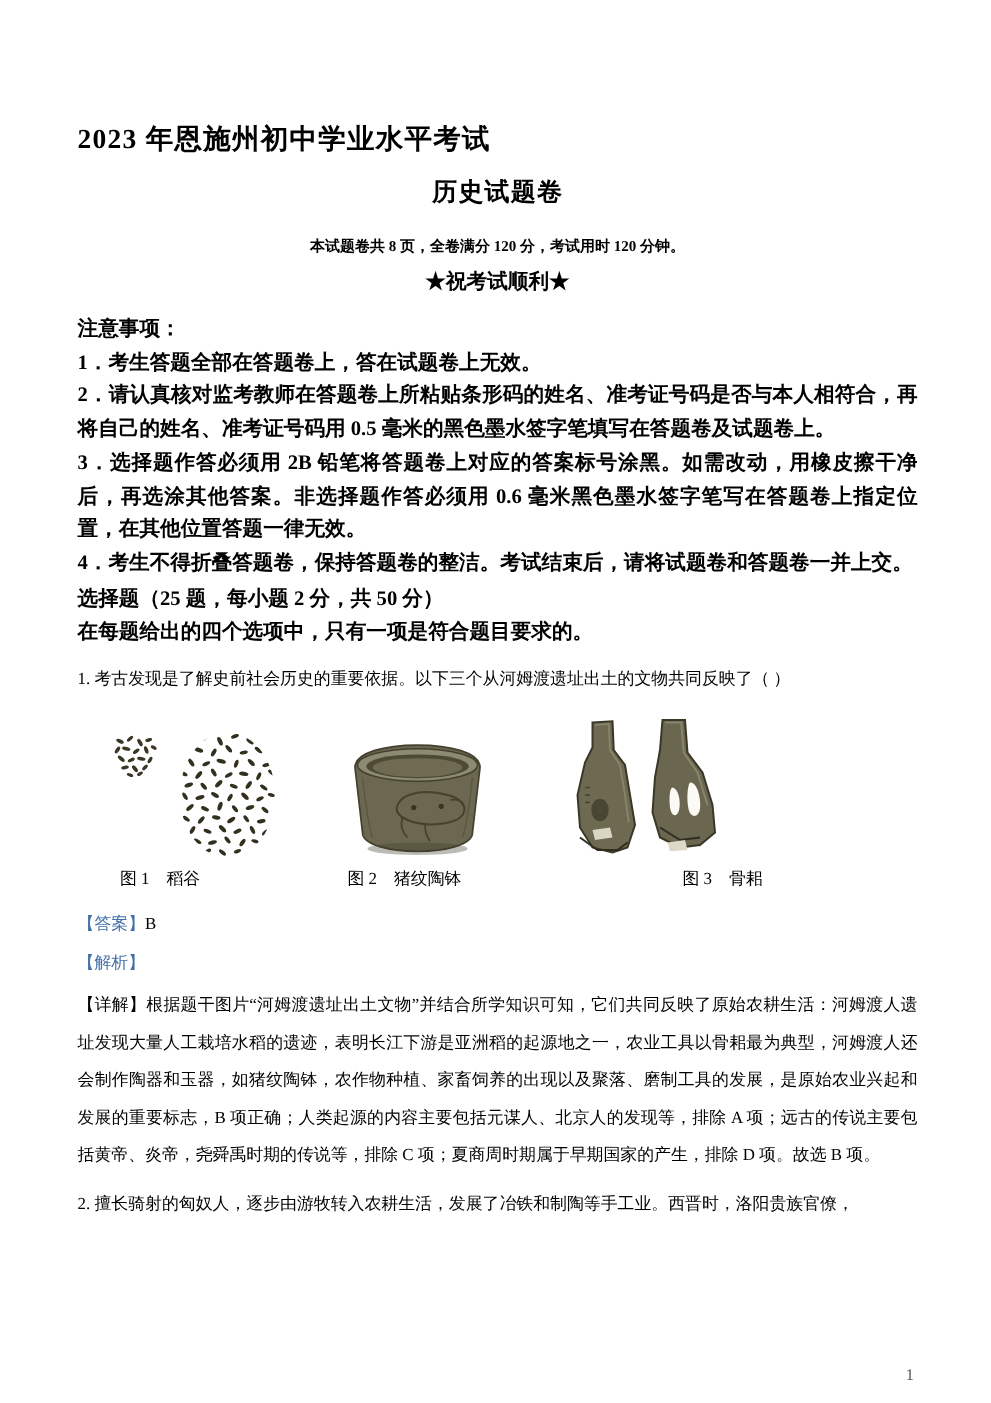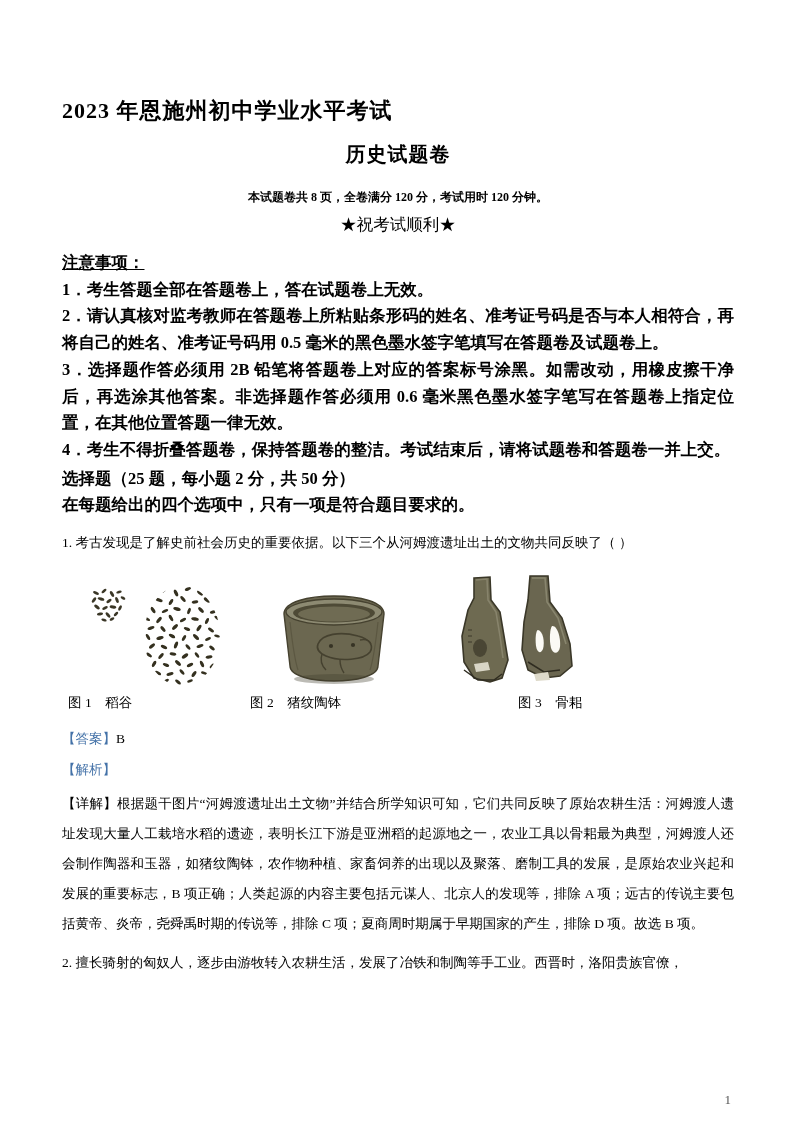--- a/index.html
+++ b/index.html
@@ -49,35 +49,34 @@
   .doc-meta {
     text-align: center;
     font-size: 12px;
     font-weight: bold;
     margin-top: 24px;
     line-height: 1.25;
   }
   .doc-wish {
     text-align: center;
     font-size: 16.5px;
-    font-weight: normal;
+    font-weight: bold;
     margin-top: 10px;
     line-height: 1.25;
   }
 
   
   .notice {
     margin-top: 14px;
   }
   .notice-heading {
     font-size: 16.5px;
     font-weight: bold;
     line-height: 1.62;
     text-align: justify;
-    text-decoration: underline;
   }
   .notice-item {
     font-size: 16.5px;
     font-weight: bold;
     line-height: 1.62;
     text-align: justify;
     text-justify: inter-ideograph;
   }
 
   
@@ -139,20 +138,21 @@
 
   .fig-captions {
     position: relative;
     height: 26px;
     font-size: 13.5px;
   }
   .fig-captions span {
     position: absolute;
     top: 0;
     white-space: nowrap;
+    margin-left: 28px;
   }
   .cap1 { left: 6px; }
   .cap2 { left: 188px; }
   .cap3 { left: 456px; }
 
   
   .options {
     margin-top: 10px;
   }
   .opt-row {

